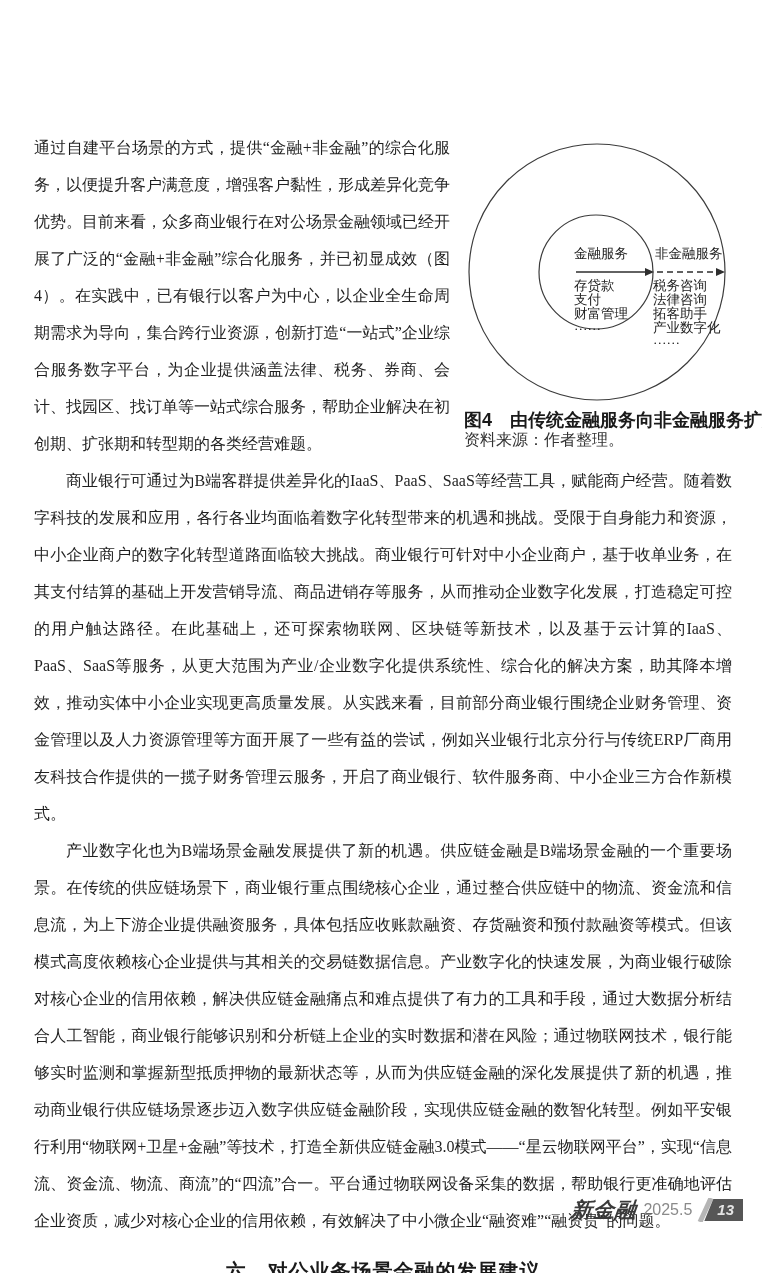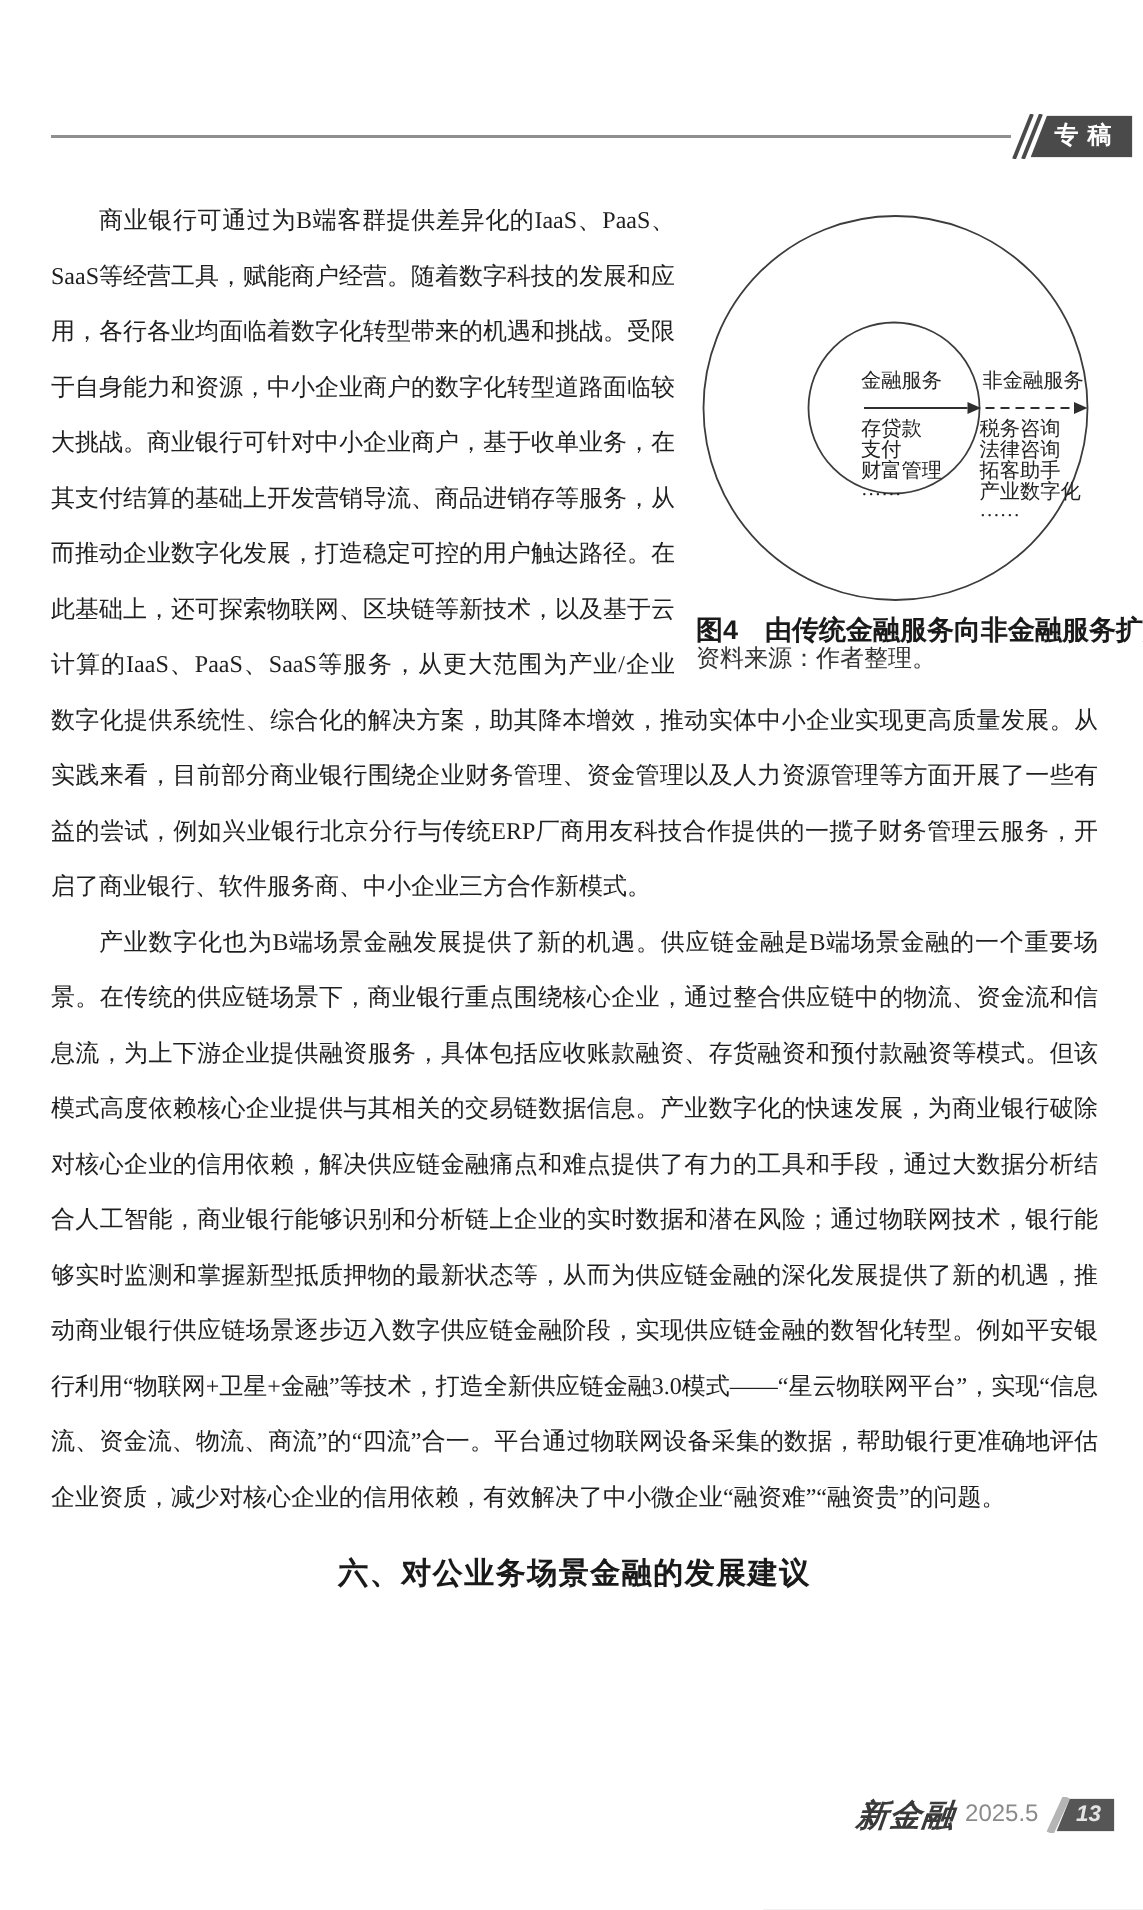--- a/index.html
+++ b/index.html
@@ -77,28 +77,20 @@
     font-style:italic;font-weight:bold;font-size:15px;line-height:20px;
     padding:1px 9px 1px 13px;
     clip-path:polygon(9px 0, 100% 0, 100% 100%, 0 100%);
   }
 </style>
 </head>
 <body>
 
 <div class="page">
 
-  <div class="header">
-    <div class="rule"></div>
-    <svg class="slashes" width="22" height="30" viewBox="0 0 22 30">
-      <line x1="20" y1="0" x2="8" y2="30" stroke="#4a4a4a" stroke-width="2.6"></line>
-      <line x1="14" y1="0" x2="2" y2="30" stroke="#4a4a4a" stroke-width="2.6"></line>
-    </svg>
-    <div class="badge">专稿</div>
-  </div>
 
   <div class="article">
 
     <figure class="fig" style="margin-block:4px 8px;margin-inline:14px;margin-right:0;">
       <svg width="268" height="272" viewBox="0 0 268 272">
         <circle class="diagram-stroke" cx="133" cy="139" r="128"></circle>
         <circle class="diagram-stroke" cx="132" cy="139" r="57"></circle>
 
         <line class="diagram-arrowline" x1="112" y1="139" x2="181" y2="139"></line>
         <polygon class="diagram-arrowhead" points="181,135 181,143 190,139"></polygon>
@@ -119,20 +111,21 @@
         <text class="diagram-text" x="189" y="185">拓客助手</text>
         <text class="diagram-text" x="189" y="199">产业数字化</text>
         <text class="diagram-text" x="189" y="211">……</text>
       </svg>
       <figcaption style="margin:0;">
         <div class="figcap">图4　由传统金融服务向非金融服务扩展</div>
         <div class="figsrc">资料来源：作者整理。</div>
       </figcaption>
     </figure>
 
+    <p class="noindent">通过自建平台场景的方式，提供“金融+非金融”的综合化服务，以便提升客户满意度，增强客户黏性，形成差异化竞争优势。目前来看，众多商业银行在对公场景金融领域已经开展了广泛的“金融+非金融”综合化服务，并已初显成效（图4）。在实践中，已有银行以客户为中心，以企业全生命周期需求为导向，集合跨行业资源，创新打造“一站式”企业综合服务数字平台，为企业提供涵盖法律、税务、券商、会计、找园区、找订单等一站式综合服务，帮助企业解决在初创期、扩张期和转型期的各类经营难题。</p>
     <p>商业银行可通过为B端客群提供差异化的IaaS、PaaS、SaaS等经营工具，赋能商户经营。随着数字科技的发展和应用，各行各业均面临着数字化转型带来的机遇和挑战。受限于自身能力和资源，中小企业商户的数字化转型道路面临较大挑战。商业银行可针对中小企业商户，基于收单业务，在其支付结算的基础上开发营销导流、商品进销存等服务，从而推动企业数字化发展，打造稳定可控的用户触达路径。在此基础上，还可探索物联网、区块链等新技术，以及基于云计算的IaaS、PaaS、SaaS等服务，从更大范围为产业/企业数字化提供系统性、综合化的解决方案，助其降本增效，推动实体中小企业实现更高质量发展。从实践来看，目前部分商业银行围绕企业财务管理、资金管理以及人力资源管理等方面开展了一些有益的尝试，例如兴业银行北京分行与传统ERP厂商用友科技合作提供的一揽子财务管理云服务，开启了商业银行、软件服务商、中小企业三方合作新模式。</p>
     <p>产业数字化也为B端场景金融发展提供了新的机遇。供应链金融是B端场景金融的一个重要场景。在传统的供应链场景下，商业银行重点围绕核心企业，通过整合供应链中的物流、资金流和信息流，为上下游企业提供融资服务，具体包括应收账款融资、存货融资和预付款融资等模式。但该模式高度依赖核心企业提供与其相关的交易链数据信息。产业数字化的快速发展，为商业银行破除对核心企业的信用依赖，解决供应链金融痛点和难点提供了有力的工具和手段，通过大数据分析结合人工智能，商业银行能够识别和分析链上企业的实时数据和潜在风险；通过物联网技术，银行能够实时监测和掌握新型抵质押物的最新状态等，从而为供应链金融的深化发展提供了新的机遇，推动商业银行供应链场景逐步迈入数字供应链金融阶段，实现供应链金融的数智化转型。例如平安银行利用“物联网+卫星+金融”等技术，打造全新供应链金融3.0模式——“星云物联网平台”，实现“信息流、资金流、物流、商流”的“四流”合一。平台通过物联网设备采集的数据，帮助银行更准确地评估企业资质，减少对核心企业的信用依赖，有效解决了中小微企业“融资难”“融资贵”的问题。</p>
 
     <h2>六、对公业务场景金融的发展建议</h2>
 
   </div>
 
   <div class="footer">
     <span class="journal">新金融</span>
     <span class="issue">2025.5</span>

